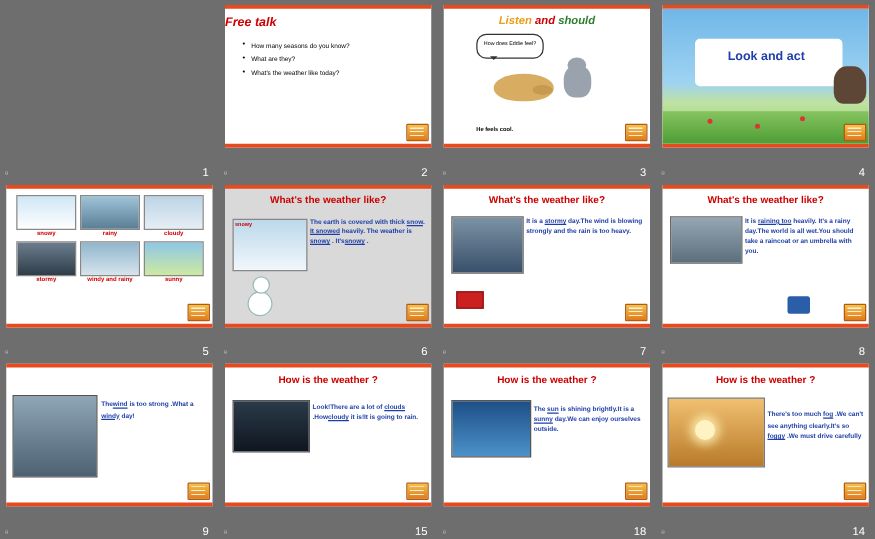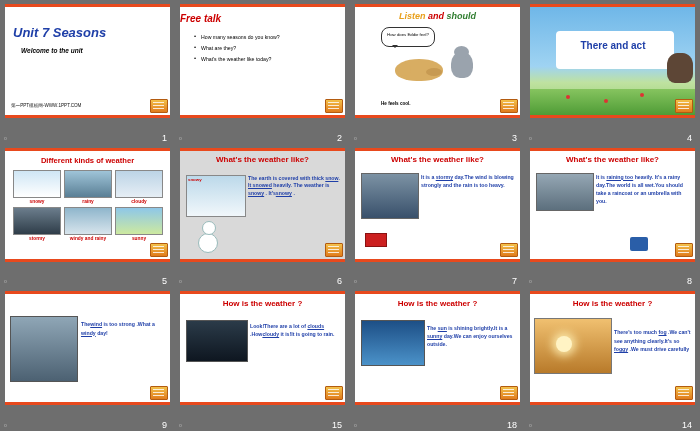--- a/index.html
+++ b/index.html
@@ -225,28 +225,20 @@
   .s12-txt { position: absolute; left: 84px; top: 34px; width: 78px; font-size: 5.2px;
     line-height: 1.6; color: #1f3fa8; font-weight: bold; }
 </style>
 </head>
 <body>
 
 <div id="page">
   <div class="grid">
 
     <div class="cell">
-      <div class="slide">
-        <div class="slide-inner">
-          <div class="s1-title title-blue">Unit 7 Seasons</div>
-          <div class="s1-sub">Welcome to the unit</div>
-          <div class="s1-foot">第一PPT模板网-WWW.1PPT.COM</div>
-          <div class="badge"></div>
-        </div>
-      </div>
       <div class="scrollmark">▫</div>
       <div class="pagenum">1</div>
     </div>
 
     <div class="cell">
       <div class="slide">
         <div class="slide-inner">
           <div class="s2-title">
             <span class="red">Free talk</span>
           </div>
@@ -280,36 +272,35 @@
       <div class="scrollmark">▫</div>
       <div class="pagenum">3</div>
     </div>
 
     <div class="cell">
       <div class="slide">
         <div class="slide-inner">
           <div class="s4-sky"></div>
           <div class="s4-grass"></div>
           <div class="s4-box"></div>
-          <div class="s4-text">There and act</div>
+          <div class="s4-text">Look and act</div>
           <div class="s4-horse"></div>
           <div class="s4-flower" style="left:36px;bottom:16px"></div>
           <div class="s4-flower" style="left:74px;bottom:12px"></div>
           <div class="s4-flower" style="left:110px;bottom:18px"></div>
           <div class="badge"></div>
         </div>
       </div>
       <div class="scrollmark">▫</div>
       <div class="pagenum">4</div>
     </div>
 
     <div class="cell">
       <div class="slide">
         <div class="slide-inner">
-          <div class="s5-title">Different kinds of weather</div>
           <div class="s5-grid">
             <div>
               <div class="s5-pic p-snowy"></div>
               <div class="s5-lbl">snowy</div>
             </div>
             <div>
               <div class="s5-pic p-rainy"></div>
               <div class="s5-lbl">rainy</div>
             </div>
             <div>

